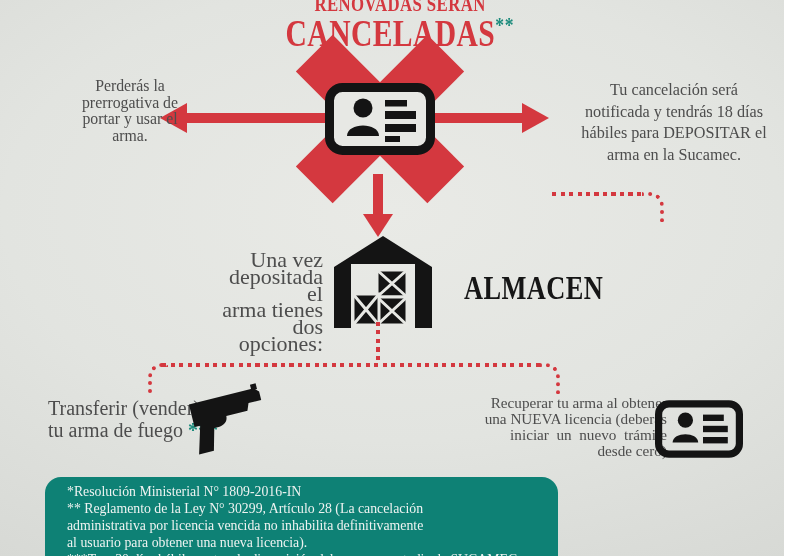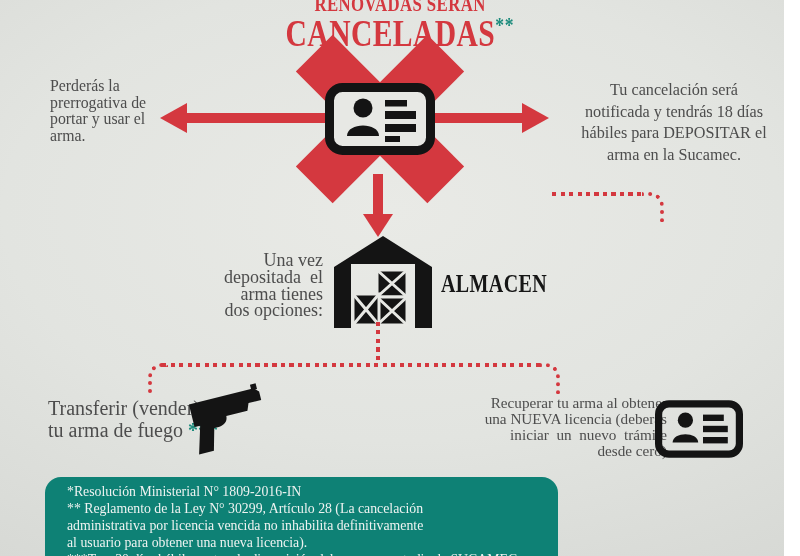--- a/index.html
+++ b/index.html
@@ -30,27 +30,27 @@
   .shaft{background:#d4383f;}
   .shaft-l{left:186px;top:113px;width:158px;height:10px;}
   .shaft-r{left:414px;top:113px;width:110px;height:10px;}
   .shaft-d{left:373px;top:174px;width:10px;height:42px;}
   .head{width:0;height:0;}
   .head-l{left:160px;top:103px;border-top:15px solid transparent;border-bottom:15px solid transparent;border-right:27px solid #d4383f;}
   .head-r{left:522px;top:103px;border-top:15px solid transparent;border-bottom:15px solid transparent;border-left:27px solid #d4383f;}
   .head-d{left:363px;top:214px;border-left:15px solid transparent;border-right:15px solid transparent;border-top:23px solid #d4383f;}
 
   
-  .note-left{left:50px;top:78px;width:160px;font-size:15.8px;line-height:16.6px;text-align:left;}
+  .note-left{left:50px;top:78px;width:160px;font-size:15.8px;line-height:16.6px;text-align:center;}
   .note-right{left:556px;top:80px;width:236px;font-size:16.2px;line-height:21.6px;text-align:center;}
 
   
-  .almacen-note{left:203px;top:252px;width:120px;font-size:18px;line-height:16.8px;text-align:right;}
+  .almacen-note{left:203px;top:252px;width:120px;font-size:22px;line-height:16.8px;text-align:right;}
   .warehouse{left:333px;top:234px;}
-  .almacen-label{left:441px;top:270px;font-size:25px;color:#161616;}
+  .almacen-label{left:464px;top:270px;font-size:33px;color:#161616;}
 
   
   .cuidado{left:565px;top:221px;width:190px;text-align:center;font-size:31px;}
   .warning-body{left:558px;top:255px;width:238px;font-size:16px;line-height:20px;text-align:center;white-space:pre-line;}
 
   
   .dot-h{height:4px;background:repeating-linear-gradient(90deg,#d4383f 0 4px,transparent 4px 8.5px);}
   .dot-v{width:4px;background:repeating-linear-gradient(180deg,#d4383f 0 4px,transparent 4px 8.5px);}
   .dot-c{border:0 dotted #d4383f;}
   .dc-sucamec{left:552px;top:192px;width:92px;}

